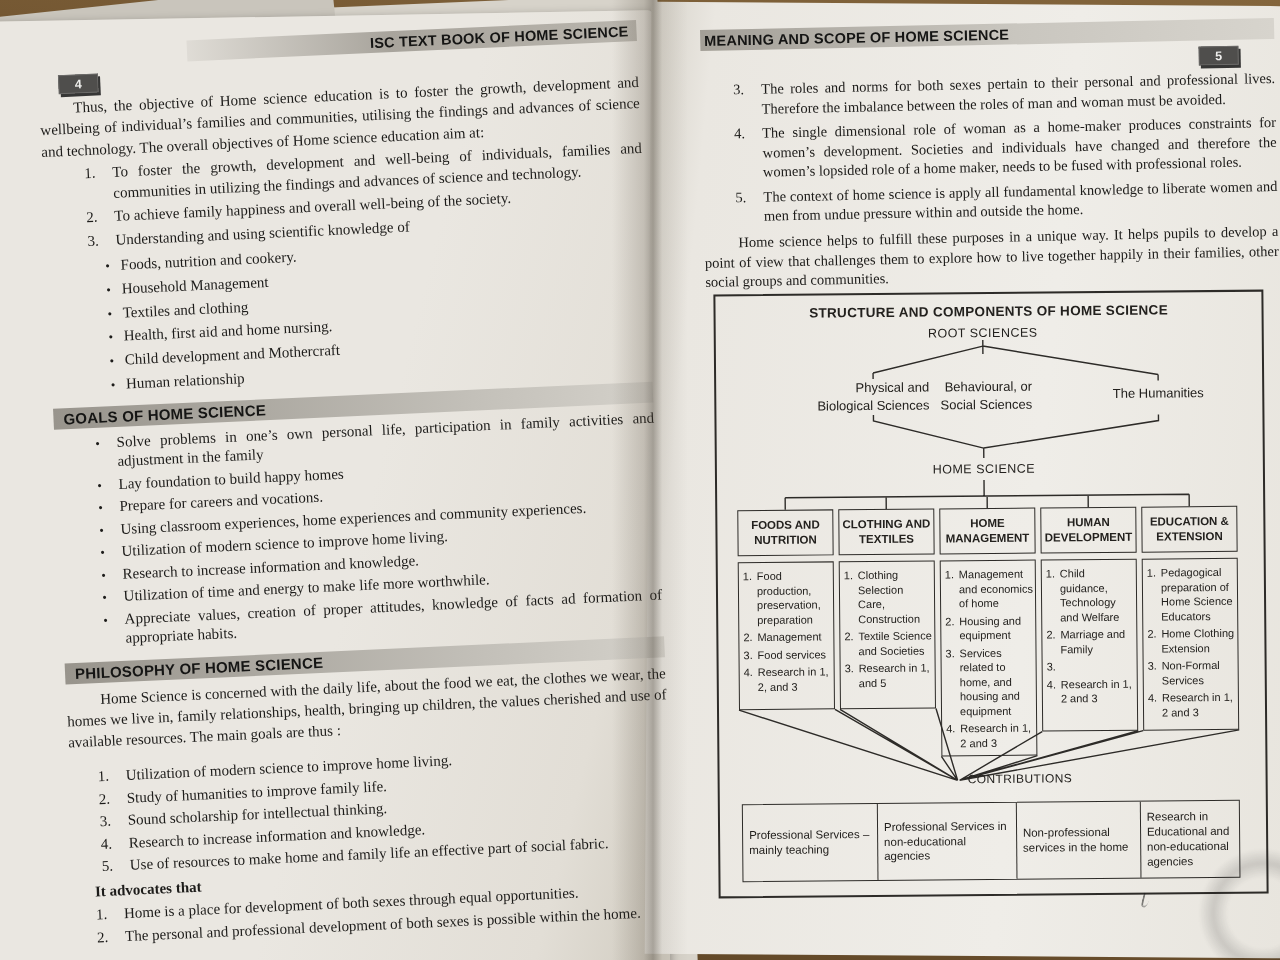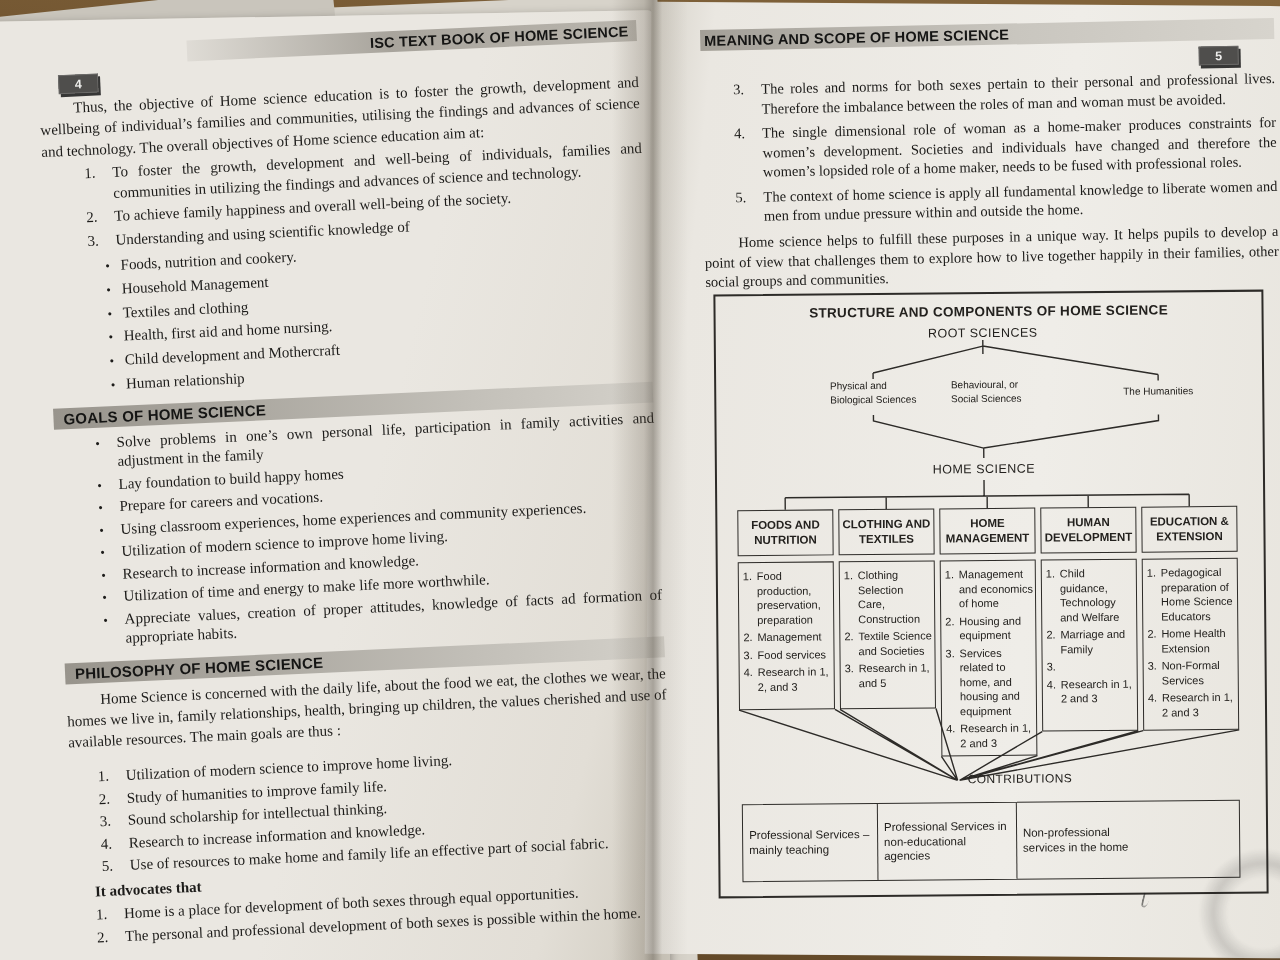--- a/index.html
+++ b/index.html
@@ -75,22 +75,22 @@
   .rp-items .num-item{margin:5px 0}
   .rp-para{text-indent:34px;margin-top:6px;text-align:justify}
   
   .diagram{position:absolute;left:716px;top:292px;width:546px;height:600px;z-index:2;
     border:2px solid #2d2b28;transform:rotate(-.5deg);
     font-family:"Liberation Sans",sans-serif;color:#23211e}
   .dg-title{position:absolute;top:10px;left:0;width:100%;text-align:center;
     font-weight:bold;font-size:13.5px;letter-spacing:.3px}
   .dg-root{position:absolute;top:32px;left:267px;transform:translateX(-50%);
     font-size:12.5px;letter-spacing:.5px}
-  .dg-branch{position:absolute;transform:translateX(-50%);text-align:left;
-    font-size:10px;line-height:1.35;white-space:pre-line}
+  .dg-branch{position:absolute;transform:translateX(-50%);text-align:right;
+    font-size:13px;line-height:1.35;white-space:pre-line}
   .dg-b1{left:157px;top:84px}
   .dg-b2{left:270px;top:84px}
   .dg-b3{left:442px;top:92px}
   .dg-home{position:absolute;top:168px;left:267px;transform:translateX(-50%);
     font-size:12.5px;letter-spacing:.5px}
   .dg-lines{position:absolute;left:0;top:0;width:546px;height:600px}
   .dg-col-h{position:absolute;top:214px;width:96px;height:46px;border:1.5px solid #2d2b28;
     box-sizing:border-box;display:flex;align-items:center;justify-content:center;text-align:center;
     font-weight:bold;font-size:11.5px;line-height:1.3;padding:0 2px;background:transparent}
   .dg-col-c{position:absolute;top:266px;width:96px;border:1.5px solid #2d2b28;
@@ -364,35 +364,36 @@
         <span class="dg-t">Research in 1, 2 and 3</span>
       </div>
   </div>
   <div class="dg-col-c x5 h5">
     <div class="dg-item">
         <span class="dg-n">1.</span>
         <span class="dg-t">Pedagogical preparation of Home Science Educators</span>
       </div>
     <div class="dg-item">
         <span class="dg-n">2.</span>
-        <span class="dg-t">Home Health Extension</span>
+        <span class="dg-t">Home Clothing Extension</span>
       </div>
     <div class="dg-item">
         <span class="dg-n">3.</span>
         <span class="dg-t">Non-Formal Services</span>
       </div>
     <div class="dg-item">
         <span class="dg-n">4.</span>
         <span class="dg-t">Research in 1, 2 and 3</span>
       </div>
   </div>
 
   <div class="dg-contrib">CONTRIBUTIONS</div>
   <div class="dg-table">
     <div class="dg-cell w1">Professional Services –mainly teaching</div>
     <div class="dg-cell w2">Professional Services in non-educational agencies</div>
     <div class="dg-cell w3">Non-professional services in the home</div>
+    <div class="dg-cell w4">Research in Educational and non-educational agencies</div>
   </div>
 </div>
 
 <div class="spine-shadow"></div>
 <div class="smudge"></div>
 <div class="ink-mark"></div>
 
 </body></html>

